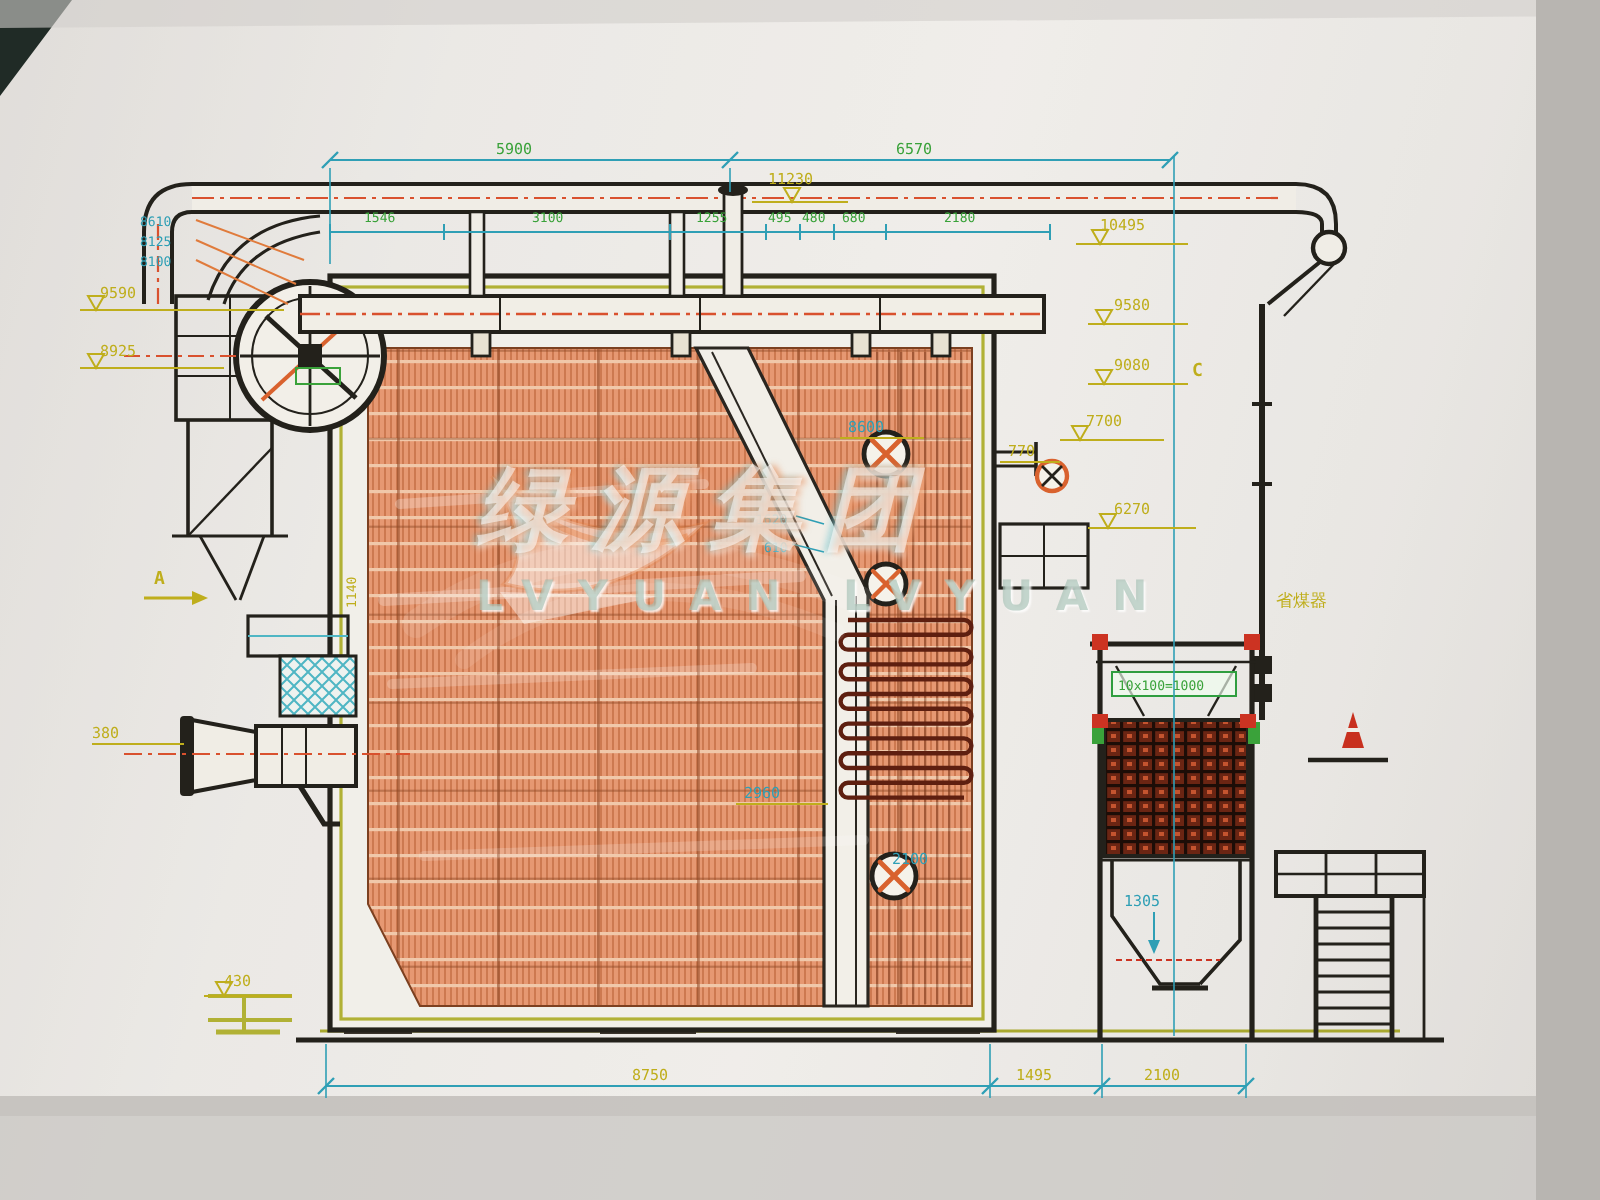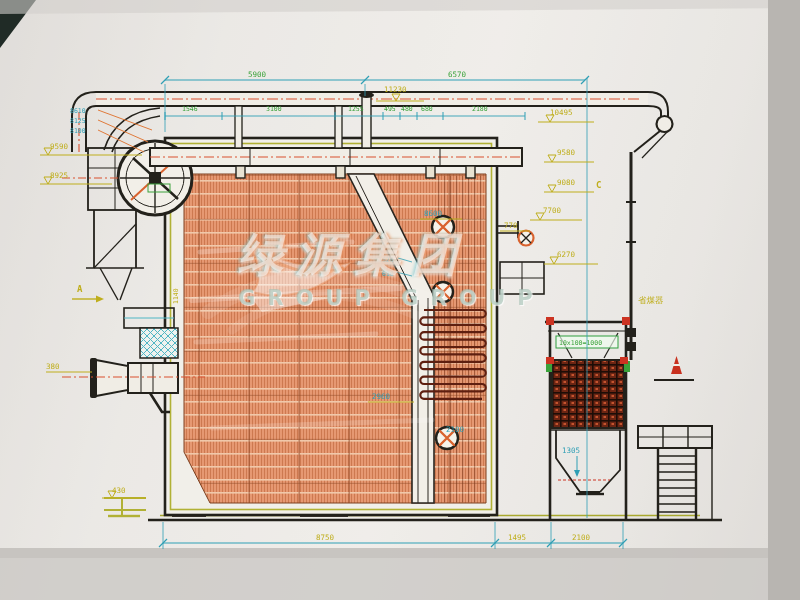--- a/index.html
+++ b/index.html
@@ -369,15 +369,15 @@
 
   <g opacity="0.6">
     <path d="M246,238 Q290,276 352,262 Q306,306 252,292 Q268,276 246,238 Z" fill="rgba(255,255,255,0.75)" stroke="rgba(230,130,70,0.5)" stroke-width="2"></path>
     <path d="M258,250 Q300,282 344,268" fill="none" stroke="rgba(235,140,80,0.55)" stroke-width="3"></path>
     <path d="M250,296 L330,298 L262,312 Z" fill="rgba(255,255,255,0.65)"></path>
   </g>
 </svg>
 
 <div class="wm">
   <div class="wm-cn">绿源集团</div>
-  <div class="wm-en">GROUP GROUP</div>
+  <div class="wm-en">LVYUAN LVYUAN</div>
 </div>
 </div>
 
 </body></html>

